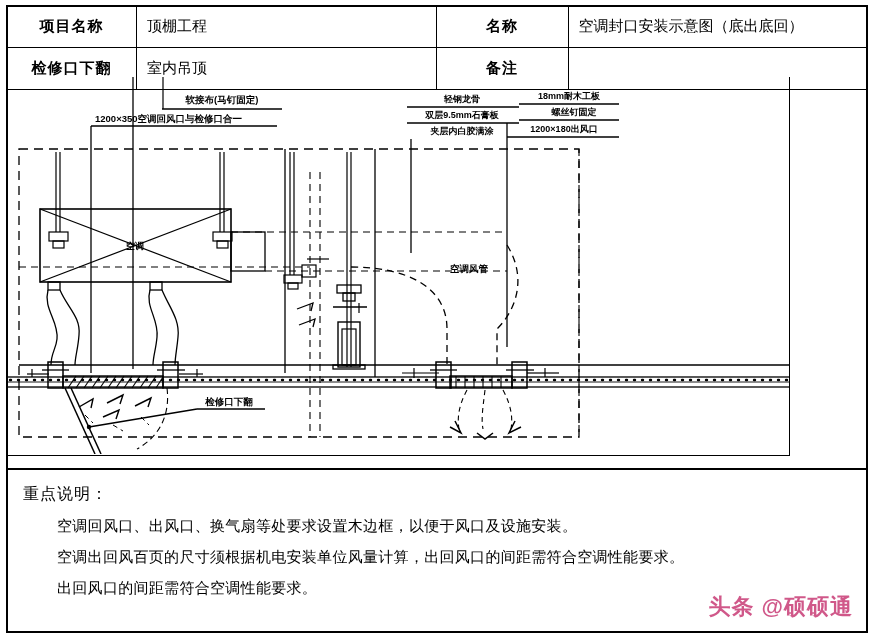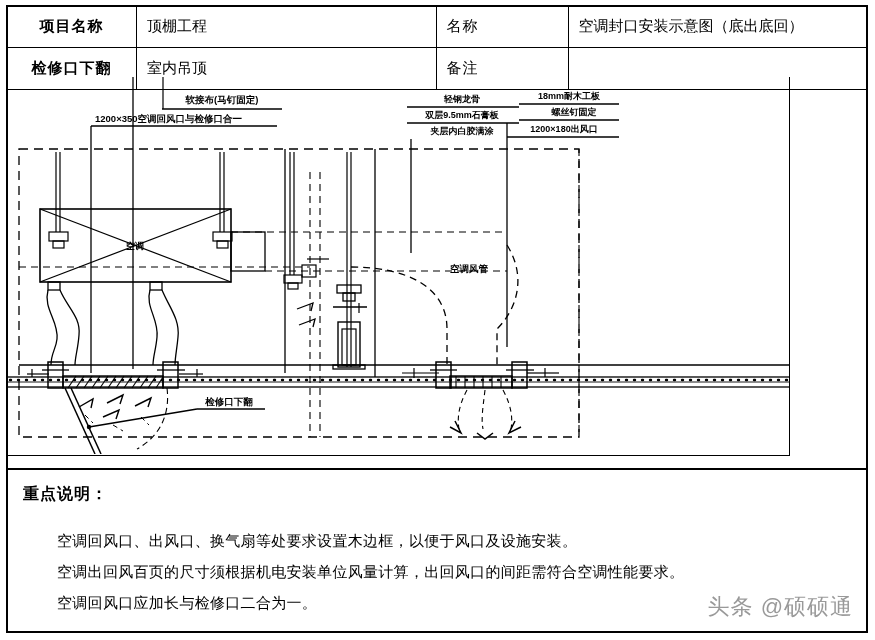--- a/index.html
+++ b/index.html
@@ -56,21 +56,22 @@
     font-weight: bold;
     letter-spacing: 1px;
   }
   .hdr-value {
     text-align: left;
     font-weight: normal;
     margin-top: 31px;
   }
   .hdr-label2 {
     width: 132px;
-    font-weight: normal;
+    text-align: center;
+    font-weight: bold;
     letter-spacing: 1px;
   }
 
   
   .draw-area {
     position: absolute;
     left: 6px;
     top: 77px;
     width: 784px;
     height: 379px;
@@ -88,40 +89,40 @@
     top: 468px;
     width: 862px;
     height: 165px;
     border: 1.5px solid #000;
     border-top: 2px solid #000;
     box-sizing: border-box;
     padding: 14px 16px 0 16px;
   }
   .notes-title {
     font-size: 16px;
-    font-weight: bold;
+    font-weight: normal;
     letter-spacing: 1px;
-    margin-bottom: 27px;
+    margin-bottom: 12px;
   }
   .notes-line {
     font-size: 15px;
     margin-left: 34px;
     margin-bottom: 13px;
     letter-spacing: 0.3px;
     line-height: 1.2;
   }
 
   
   .watermark {
     position: absolute;
     right: 14px;
     bottom: 10px;
     font-size: 22px;
-    font-weight: normal;
-    color: #737373;
+    font-weight: bold;
+    color: #be185d;
     opacity: 0.72;
     letter-spacing: 1px;
     white-space: nowrap;
   }
 
   
   text.lbl {
     font-family: "Liberation Sans", "DejaVu Sans", sans-serif;
     font-weight: bold;
     fill: #000;
@@ -476,17 +477,17 @@
 
       <line x1="156" y1="0" x2="156" y2="32" stroke="#000" stroke-width="1.2"></line>
 
     </svg>
   </div>
 
   <div class="notes">
     <div class="notes-title">重点说明：</div>
     <div class="notes-line">空调回风口、出风口、换气扇等处要求设置木边框，以便于风口及设施安装。</div>
     <div class="notes-line">空调出回风百页的尺寸须根据机电安装单位风量计算，出回风口的间距需符合空调性能要求。</div>
-    <div class="notes-line">空调回风口应加长与检修口二合为一。</div>
+    <div class="notes-line">出回风口的间距需符合空调性能要求。</div>
     <div class="watermark">头条 @硕硕通</div>
   </div>
 
 </div>
 
 </body></html>

